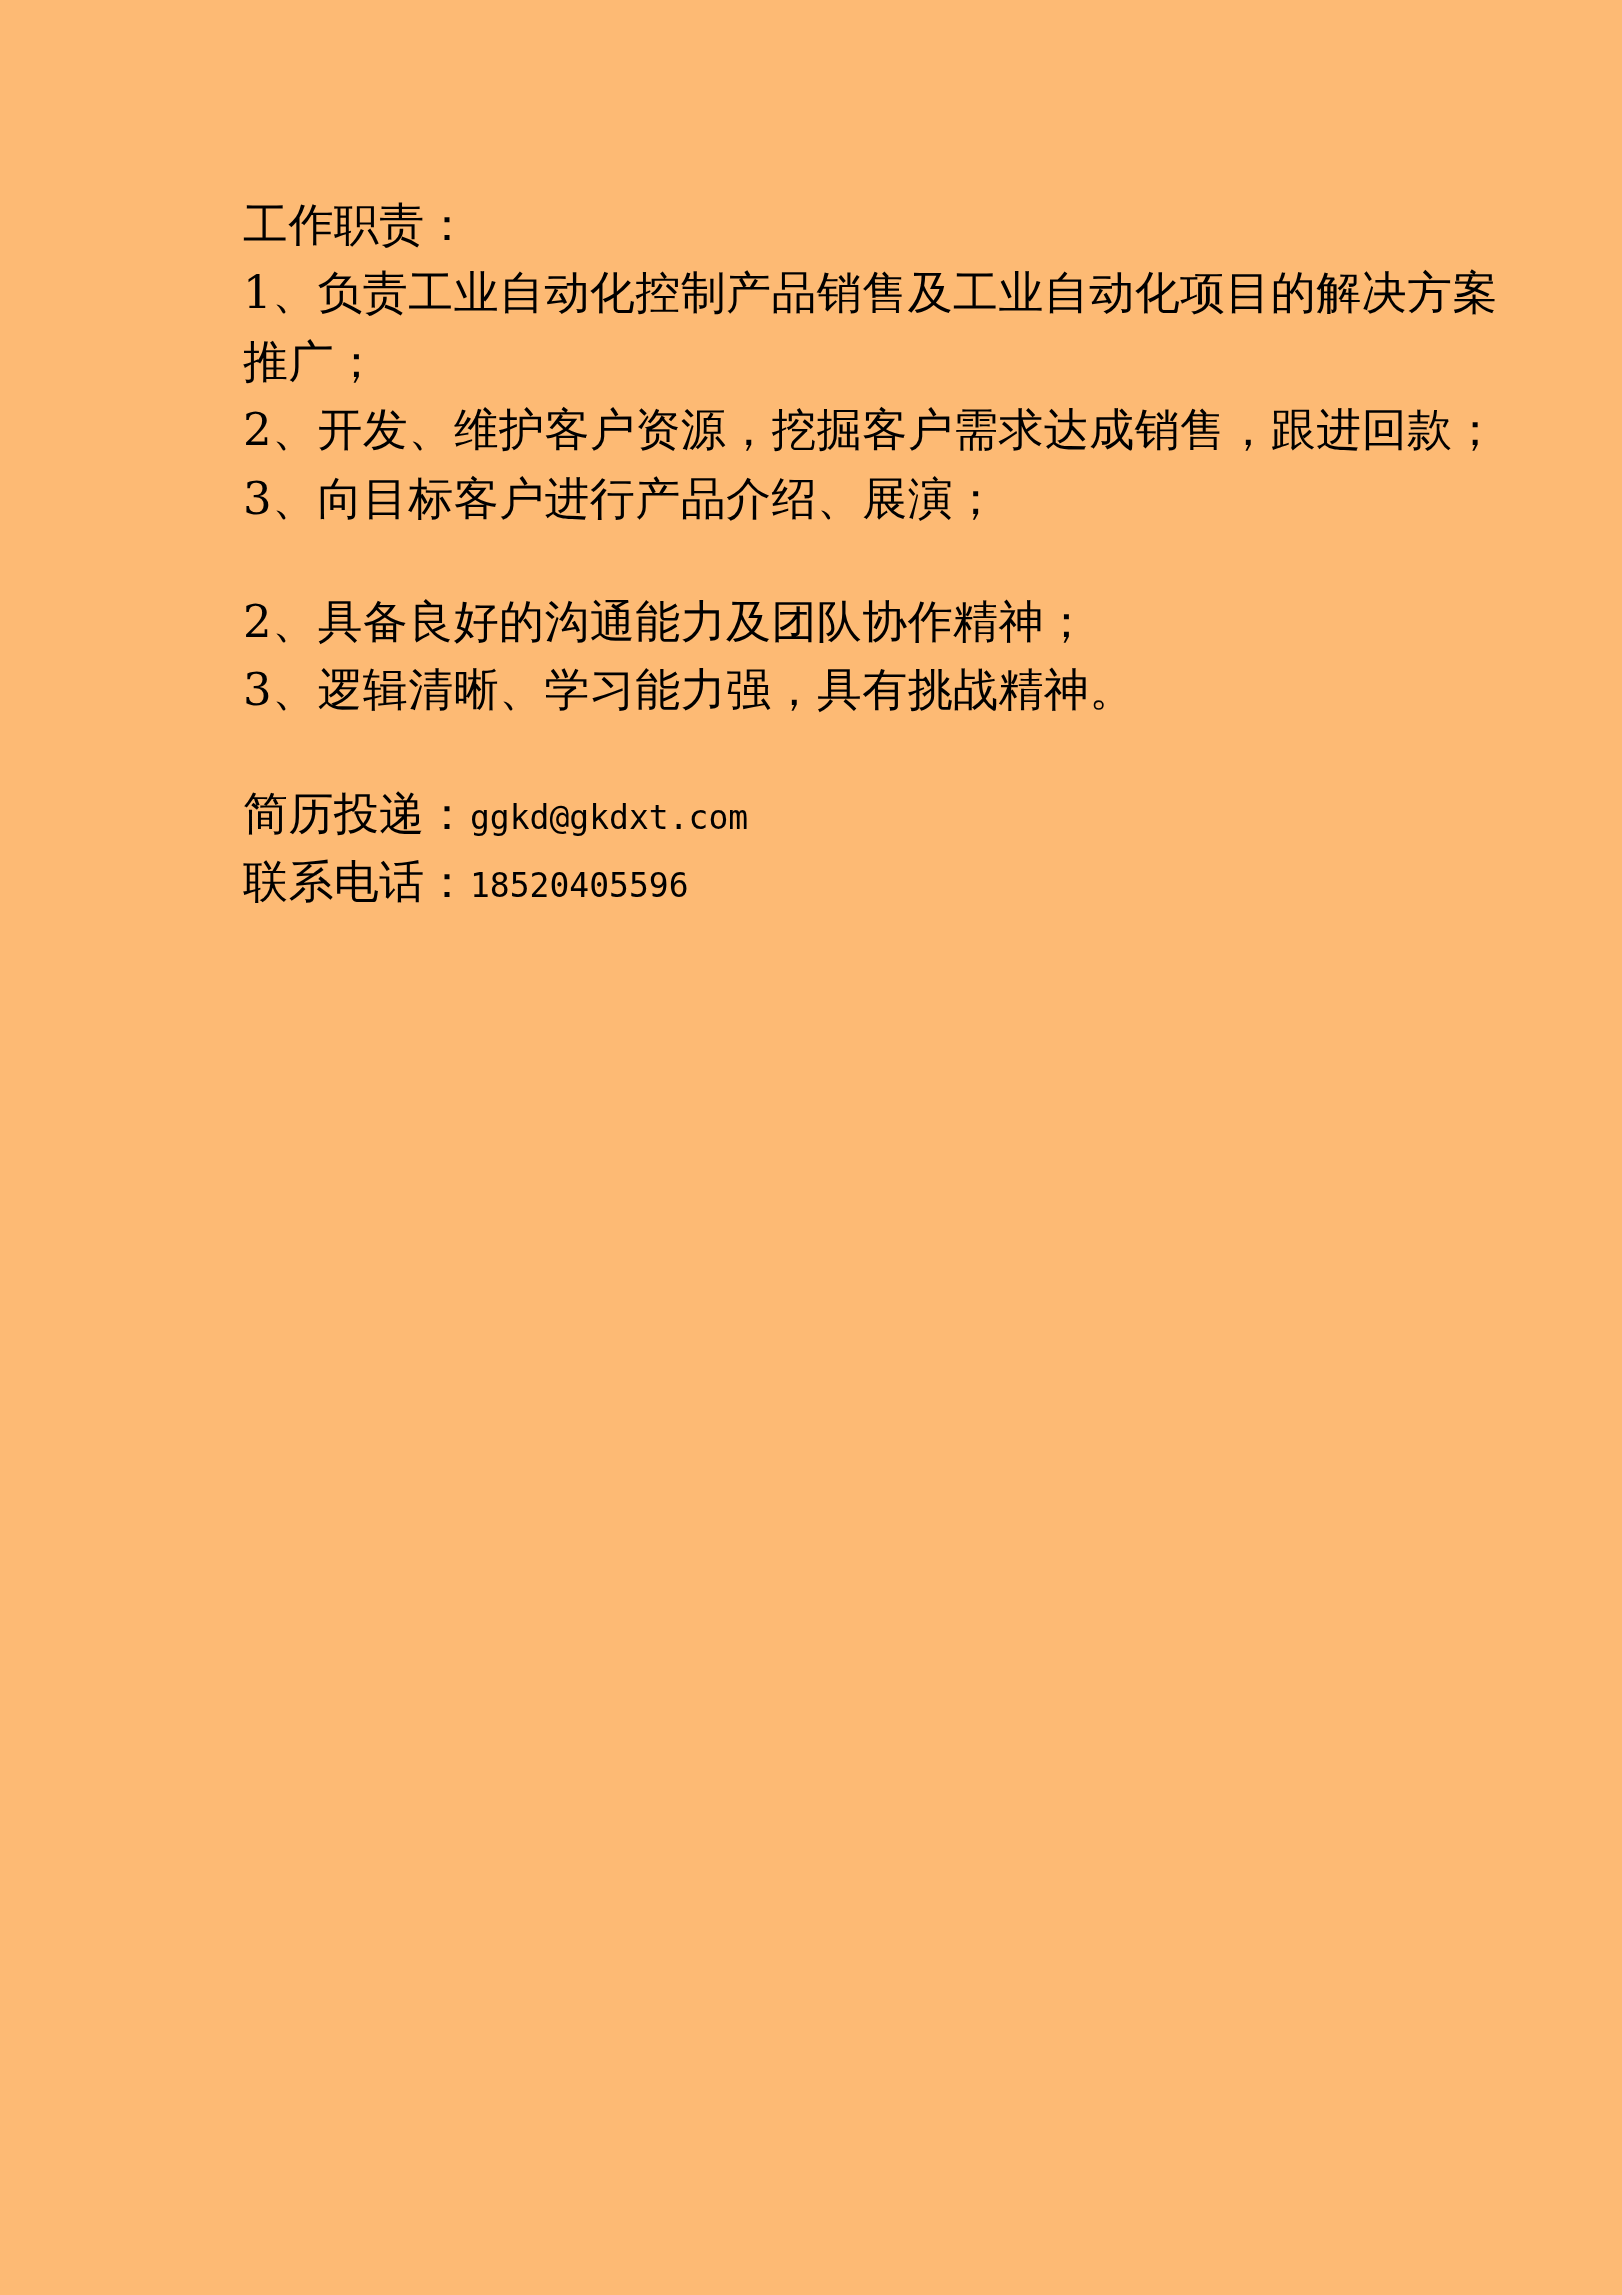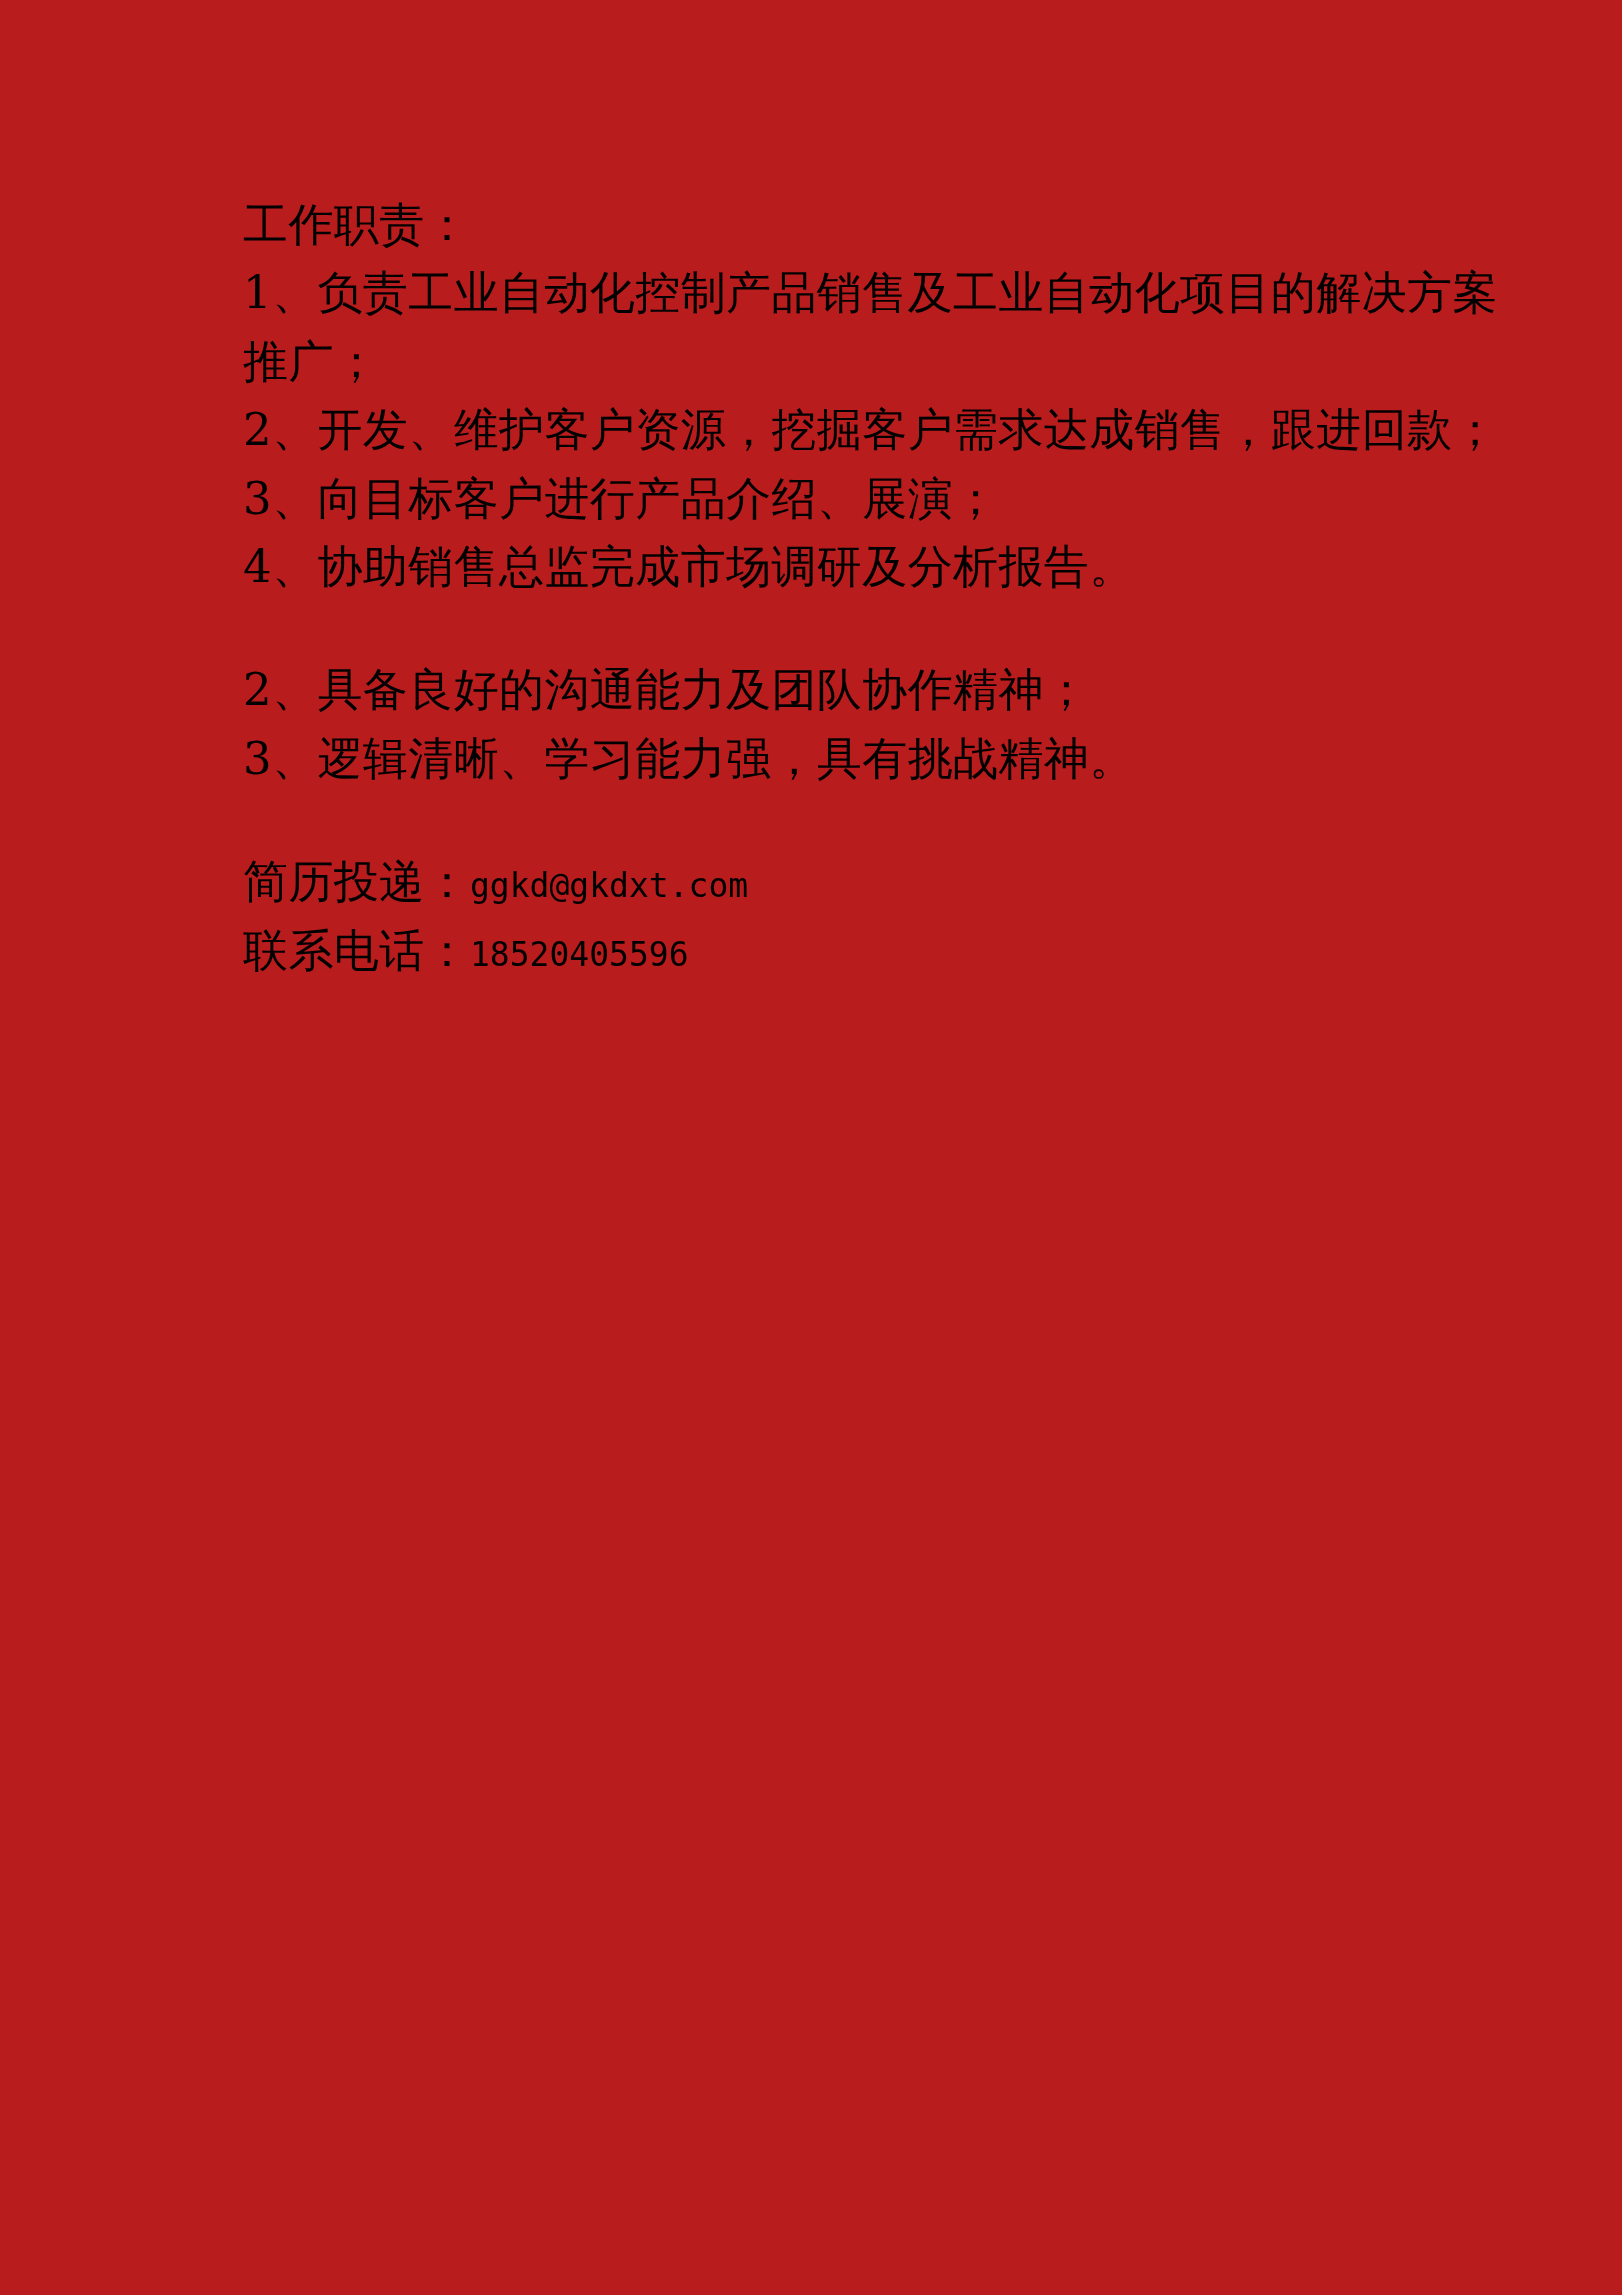--- a/index.html
+++ b/index.html
@@ -11,21 +11,21 @@
     width: 1623px;
     height: 2295px;
     font-family: "DejaVu Serif", "Liberation Serif", serif;
     color: #000000;
     -webkit-font-smoothing: antialiased;
   }
   .page {
     position: relative;
     width: 1623px;
     height: 2295px;
-    background: #b91c1c;
+    background: #fdba74;
     box-sizing: border-box;
     padding: 191px 94px 0 243px;
   }
   .doc-body {
     font-size: 45px;
     line-height: 1.52;
     letter-spacing: 0.4px;
   }
   .para {
     margin: 0;
@@ -46,21 +46,20 @@
 </head>
 <body>
 
 <div class="page">
   <div class="doc-body">
 
     <p class="para">工作职责：</p>
     <p class="para">1、负责工业自动化控制产品销售及工业自动化项目的解决方案推广；</p>
     <p class="para">2、开发、维护客户资源，挖掘客户需求达成销售，跟进回款；</p>
     <p class="para">3、向目标客户进行产品介绍、展演；</p>
-    <p class="para">4、协助销售总监完成市场调研及分析报告。</p>
 
     <div class="spacer"></div>
 
     <p class="para">2、具备良好的沟通能力及团队协作精神；</p>
     <p class="para">3、逻辑清晰、学习能力强，具有挑战精神。</p>
 
     <div class="spacer"></div>
 
     <p class="para"><span class="label-wide">简历投递：</span><span class="mono">ggkd@gkdxt.com</span></p>
     <p class="para"><span class="label-wide">联系电话：</span><span class="mono">18520405596</span></p>

